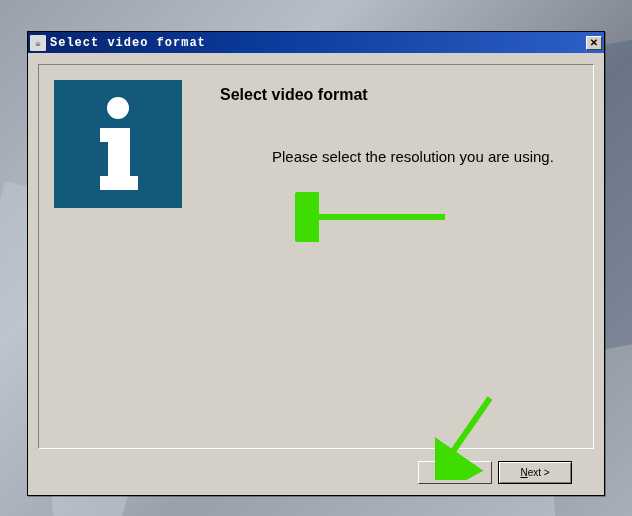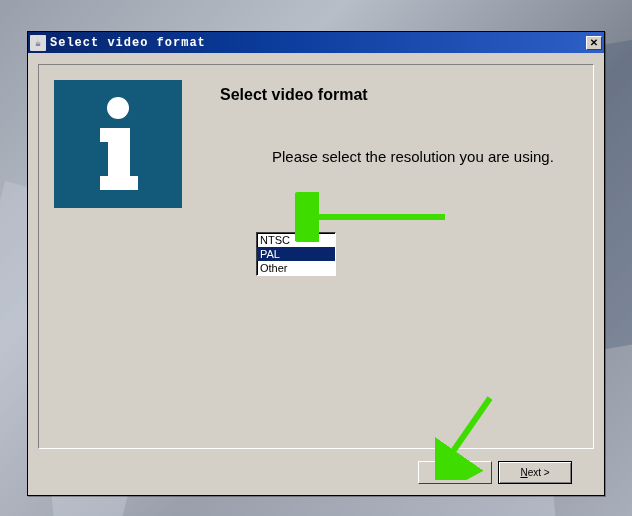--- a/index.html
+++ b/index.html
@@ -168,25 +168,20 @@
           <circle cx="40" cy="14" r="11" fill="#fff"></circle>
           <rect x="22" y="34" width="30" height="14" fill="#fff"></rect>
           <rect x="30" y="34" width="22" height="54" fill="#fff"></rect>
           <rect x="22" y="82" width="38" height="14" fill="#fff"></rect>
         </svg>
       </div>
 
       <div class="heading">Select video format</div>
       <div class="instruction">Please select the resolution you are using.</div>
 
-      <div class="listbox" id="listbox">
-          <div class="option">NTSC</div>
-          <div class="option selected">PAL</div>
-          <div class="option">Other</div>
-        </div>
     </div>
   </div>
 
   <div class="button-row">
     <button class="btn">
       <span>&lt; <span class="underline">B</span>ack</span>
     </button>
     <button class="btn default">
       <span><span class="underline">N</span>ext &gt;</span>
     </button>

